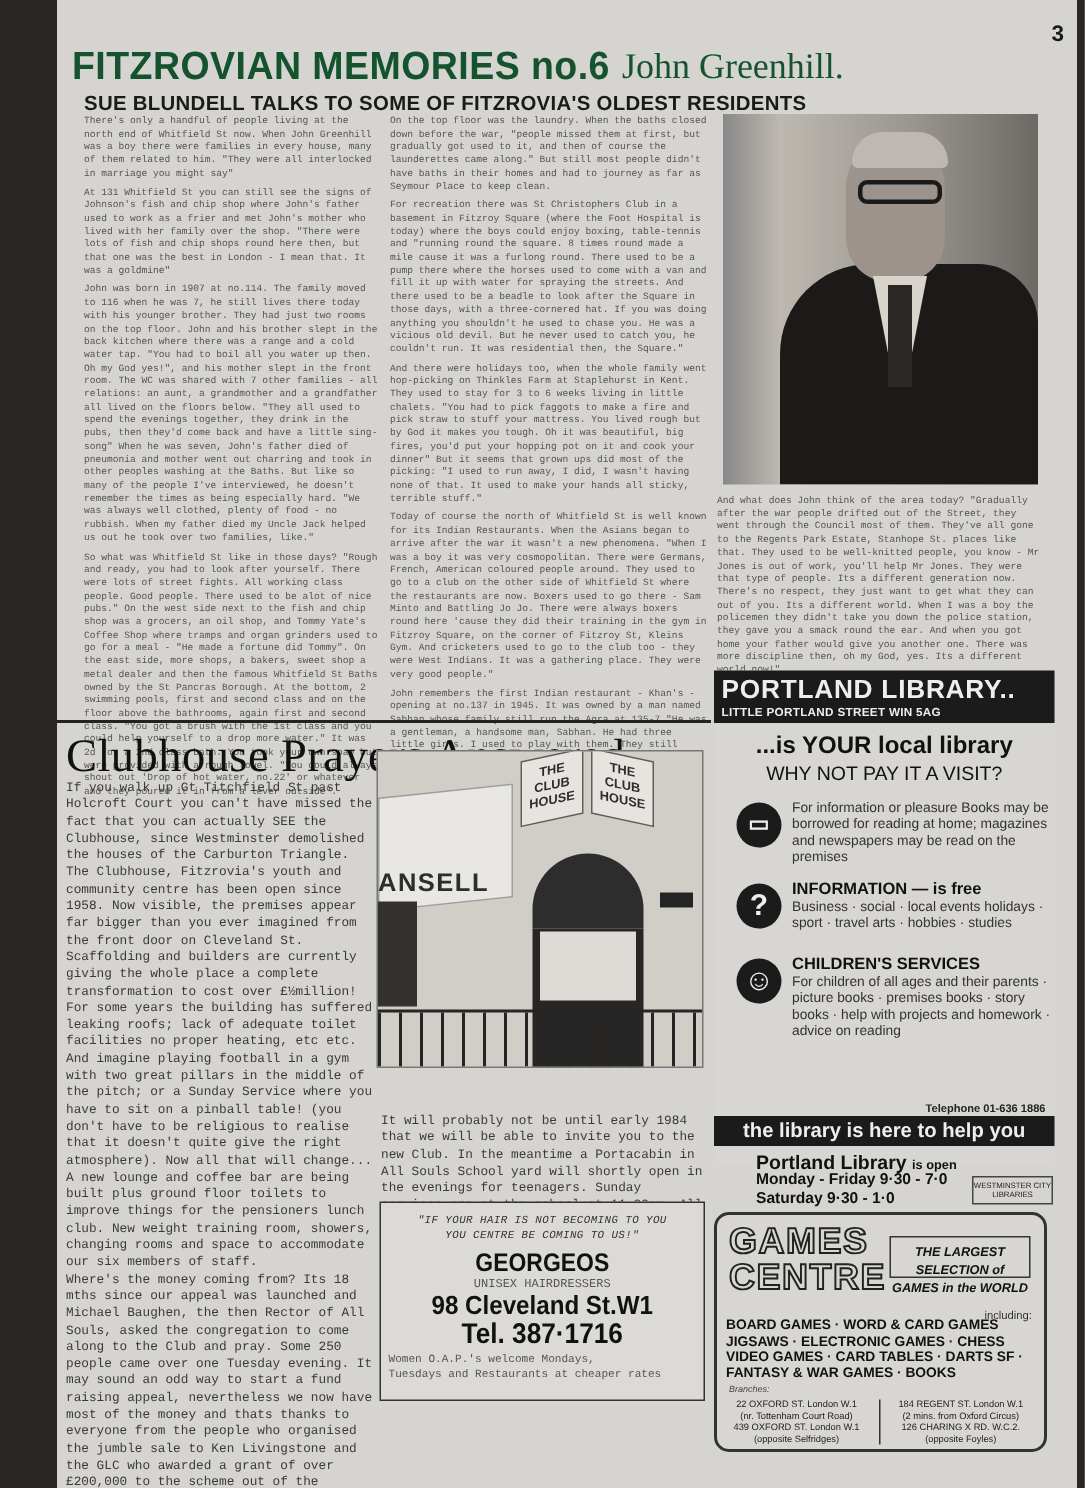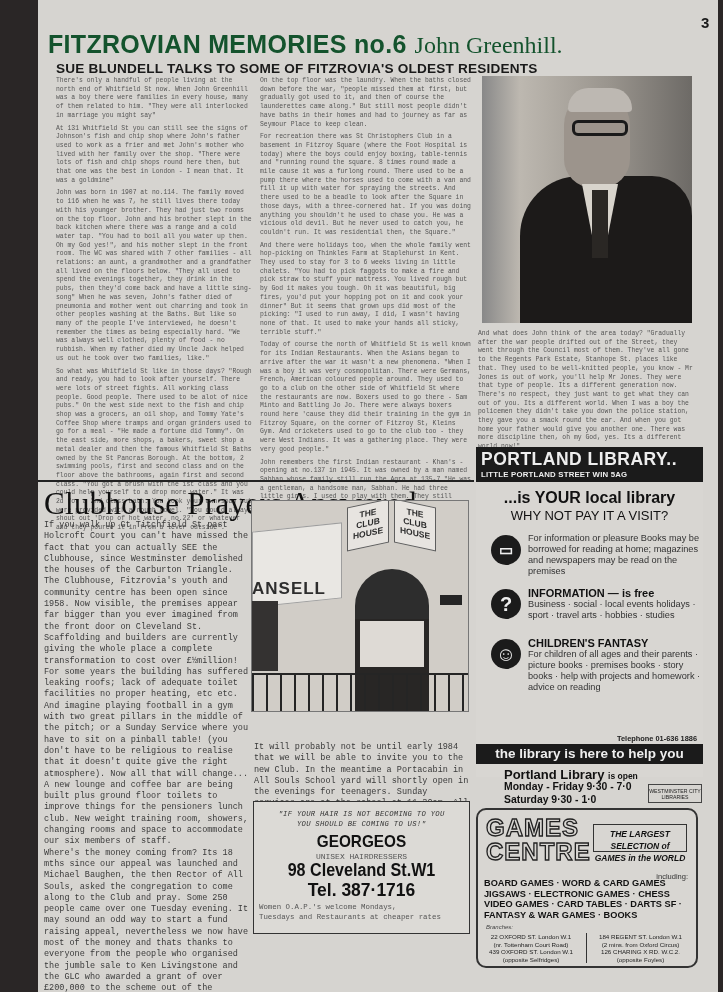--- a/index.html
+++ b/index.html
@@ -139,21 +139,21 @@
     <div class="plate"></div>
     <div class="railing"></div>
   </div>
 
   <div class="col col5 typew">
     <p>It will probably not be until early 1984 that we will be able to invite you to the new Club. In the meantime a Portacabin in All Souls School yard will shortly open in the evenings for teenagers. Sunday services are at the school at 11.30am. All Souls Church is hosting the Mums and Toddlers group and the luncheon Club.</p>
   </div>
 
   <div class="ad-geo">
     <div class="slogan">"IF YOUR HAIR IS NOT BECOMING TO YOU</div>
-    <div class="slogan" style="margin-top:0">YOU SHOULD BE COMING TO US!"</div>
+    <div class="slogan" style="margin-top:0">YOU CENTRE BE COMING TO US!"</div>
     <div class="gname">GEORGEOS</div>
     <div class="gtype">UNISEX HAIRDRESSERS</div>
     <div class="addr">98 Cleveland St.W1</div>
     <div class="tel">Tel. 387·1716</div>
     <div class="note">Women O.A.P.'s welcome Mondays,</div>
     <div class="note" style="margin-top:0">Tuesdays and Restaurants at cheaper rates</div>
   </div>
 
   <div class="lib">
     <div class="bar">
@@ -167,21 +167,21 @@
       <div class="ic" style="font-size:15px">▭</div>
       <div class="b">For information or pleasure Books may be borrowed for reading at home; magazines and newspapers may be read on the premises</div>
     </div>
     <div class="svc">
       <div class="ic">?</div>
       <div class="h">INFORMATION — is free</div>
       <div class="b">Business · social · local events holidays · sport · travel arts · hobbies · studies</div>
     </div>
     <div class="svc">
       <div class="ic">☺</div>
-      <div class="h">CHILDREN'S FANTASY</div>
+      <div class="h">CHILDREN'S SERVICES</div>
       <div class="b">For children of all ages and their parents · picture books · premises books · story books · help with projects and homework · advice on reading</div>
     </div>
 
     <div class="tel">Telephone 01-636 1886</div>
     <div class="help">the library is here to help you</div>
     <div class="open">
       <span>Portland Library</span>
       <small>is open</small>
     </div>
   </div>

